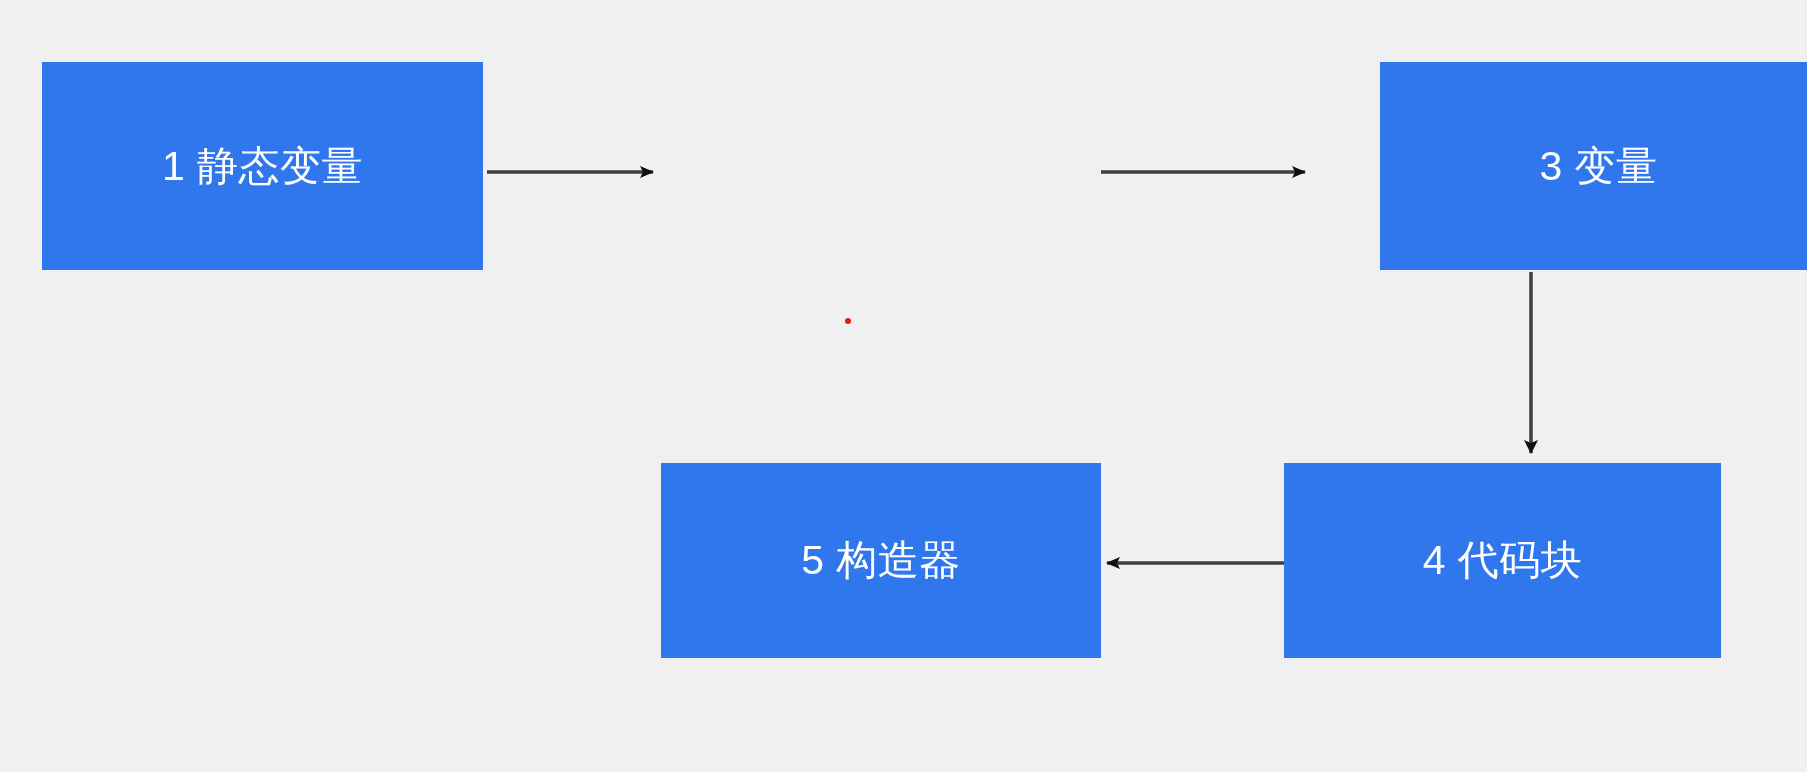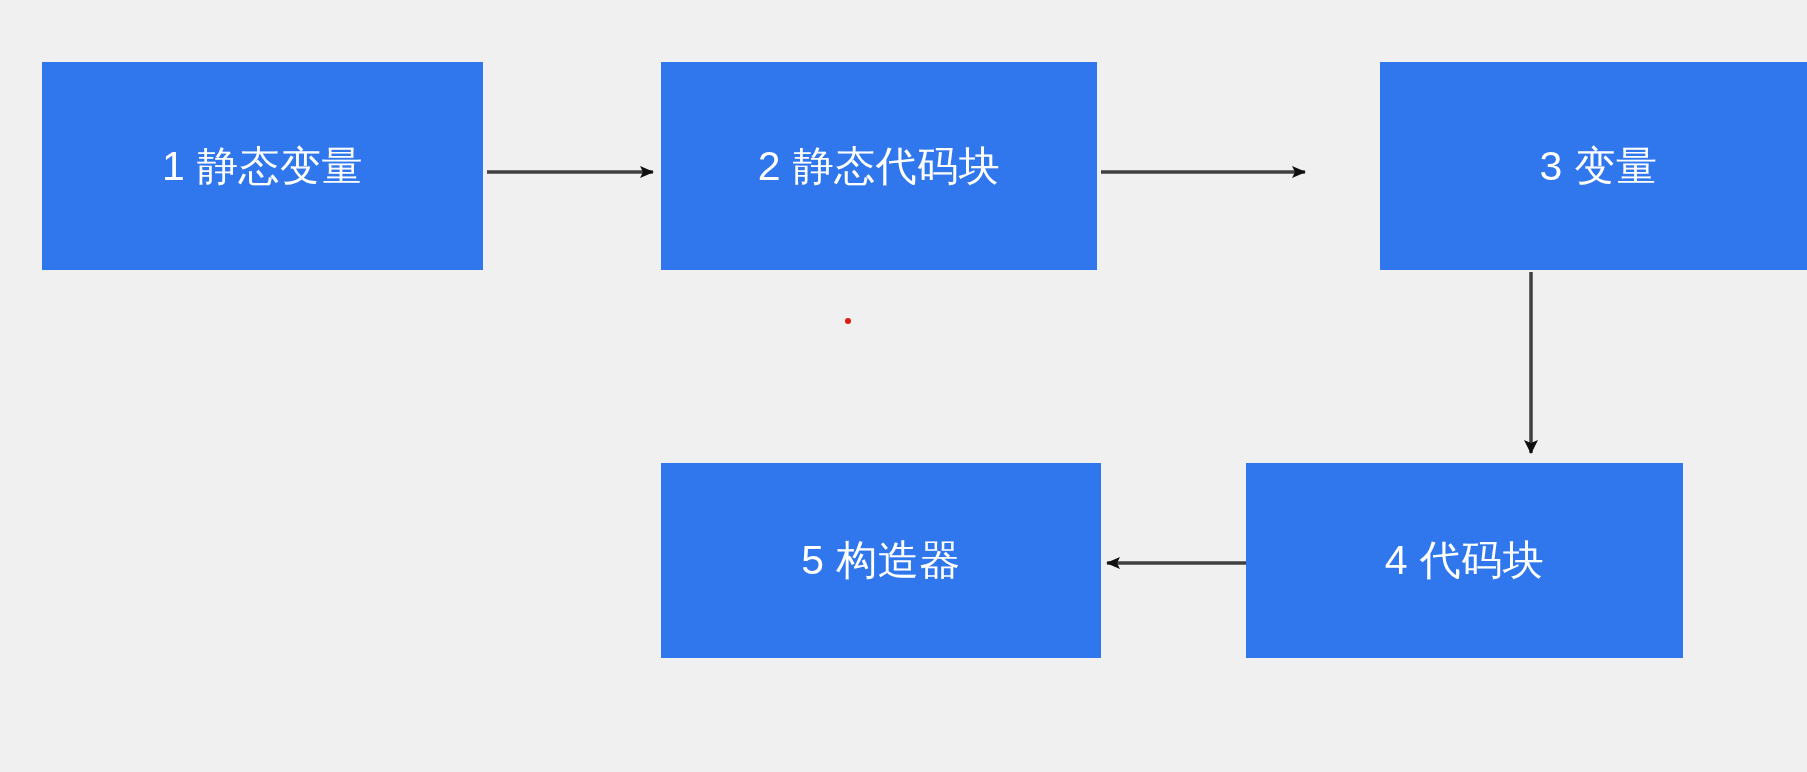--- a/index.html
+++ b/index.html
@@ -78,29 +78,26 @@
 
     <line x1="1531" y1="272" x2="1531" y2="453" stroke="#404040" stroke-width="3.5" marker-end="url(#arrow-down)"></line>
 
     <line x1="1311" y1="563" x2="1107" y2="563" stroke="#404040" stroke-width="3.5" marker-end="url(#arrow-left)"></line>
   </svg>
 
   <div class="node-box" style="left:42px; top:62px; width:441px; height:208px;">
     <span class="node-label">1 静态变量</span>
   </div>
 
-  <div class="node-box" style="left:661px; top:62px; width:436px; height:208px;">
-    <span class="node-label">2 静态代码块</span>
-  </div>
 
   <div class="node-box" style="left:1380px; top:62px; width:437px; height:208px;">
     <span class="node-label">3 变量</span>
   </div>
 
-  <div class="node-box" style="left:1246px; top:463px; width:437px; height:195px;">
+  <div class="node-box" style="left:1284px; top:463px; width:437px; height:195px;">
     <span class="node-label">4 代码块</span>
   </div>
 
   <div class="node-box" style="left:661px; top:463px; width:440px; height:195px;">
     <span class="node-label">5 构造器</span>
   </div>
 
   <div class="marker-dot" style="left:845px; top:318px;"></div>
 
 </div>

